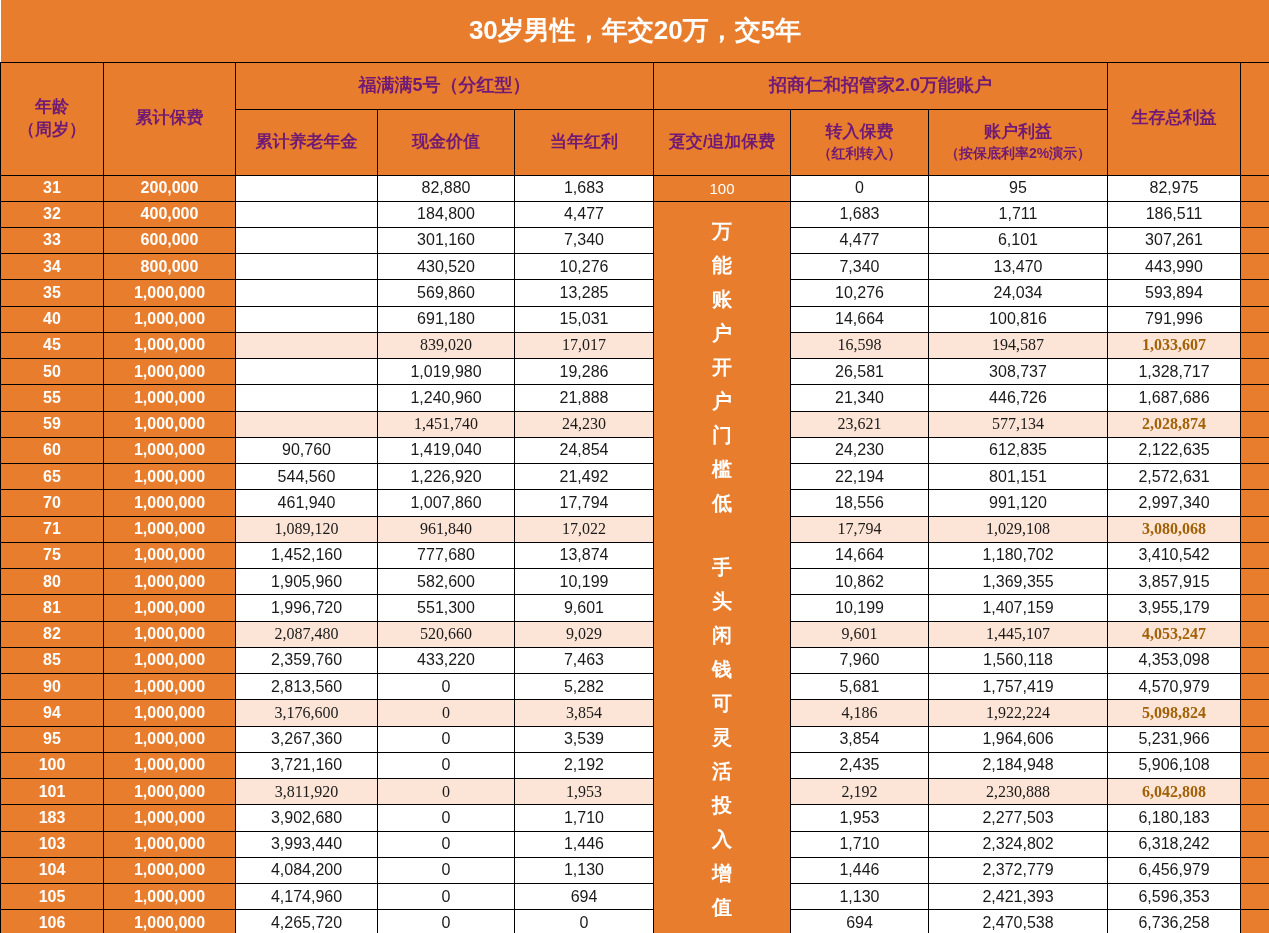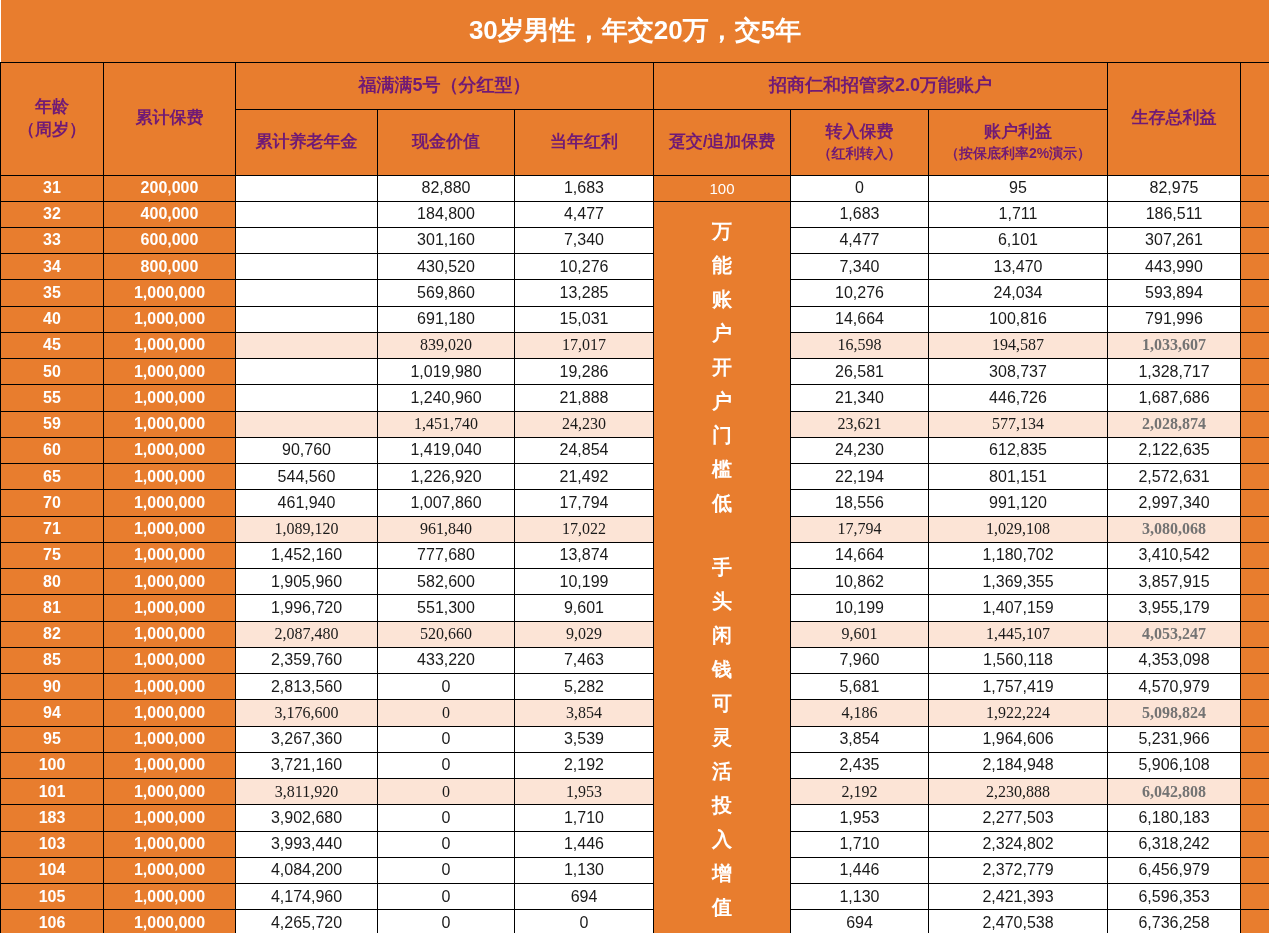--- a/index.html
+++ b/index.html
@@ -46,21 +46,21 @@
     color:#fff;
     font-weight:bold;
     font-size:16px;
   }
   .num{
     background:#fff;
     color:#1A1A1A;
     font-size:16px;
   }
   tr.hl .num{background:#FCE4D6;font-family:Liberation Serif, serif;}
-  .num.red{color:#737373;font-weight:bold;}
+  .num.red{color:#a16207;font-weight:bold;}
   .single-cell{
     background:#E87D2E;
     color:#fff;
     font-size:15px;
     font-weight:400;
   }
   
   .merged-note{
     background:#E87D2E;
     vertical-align:middle;

